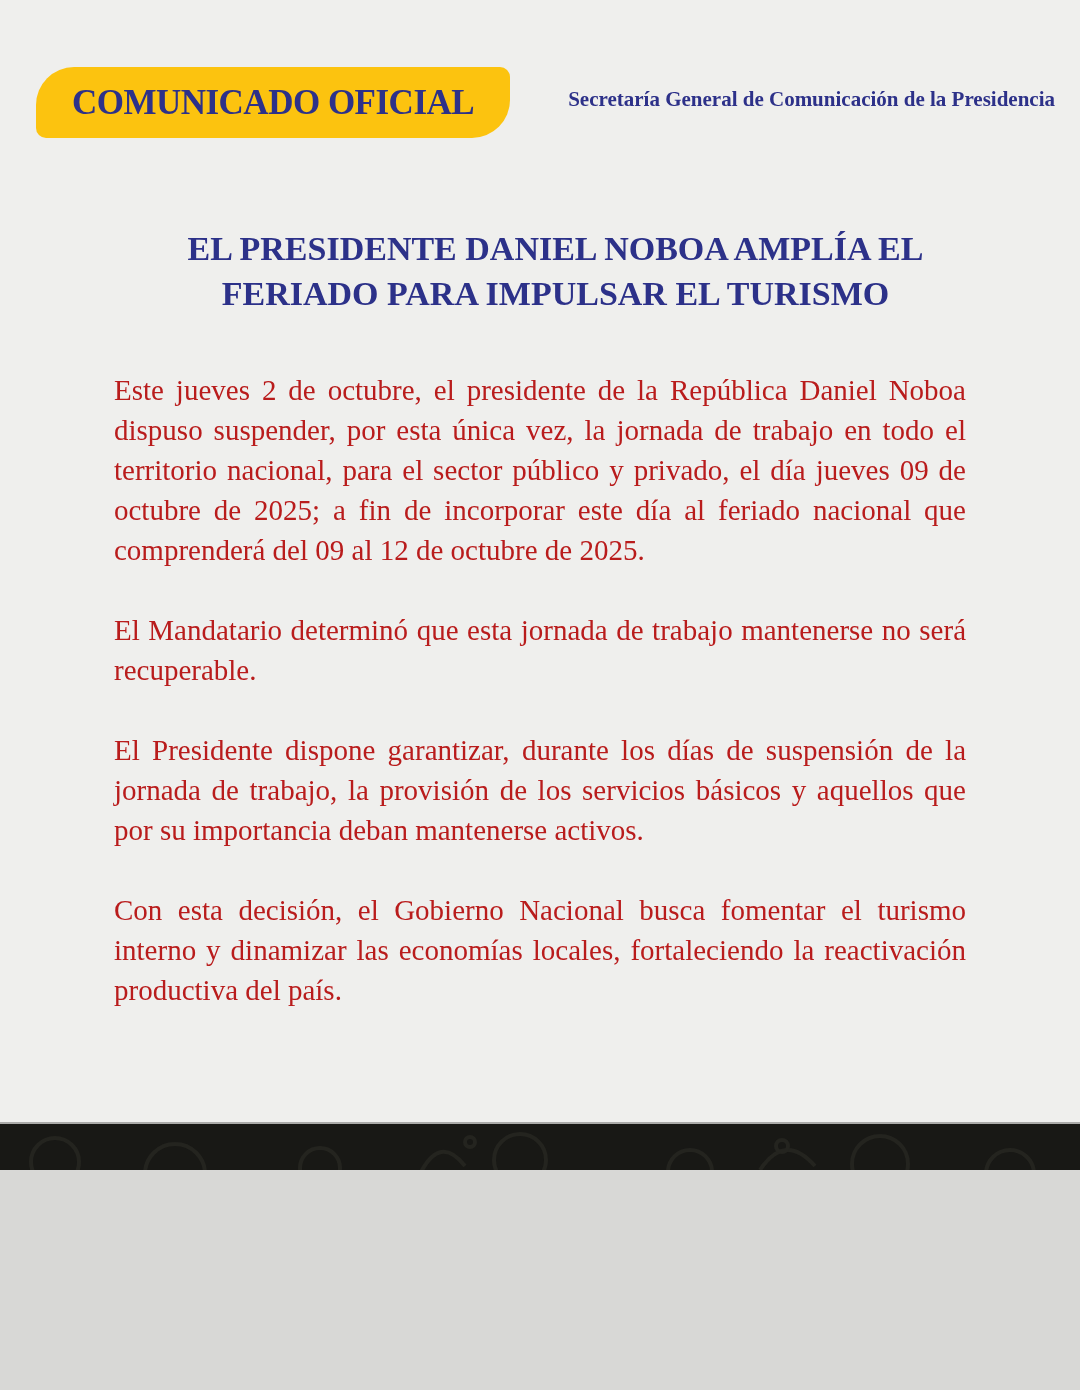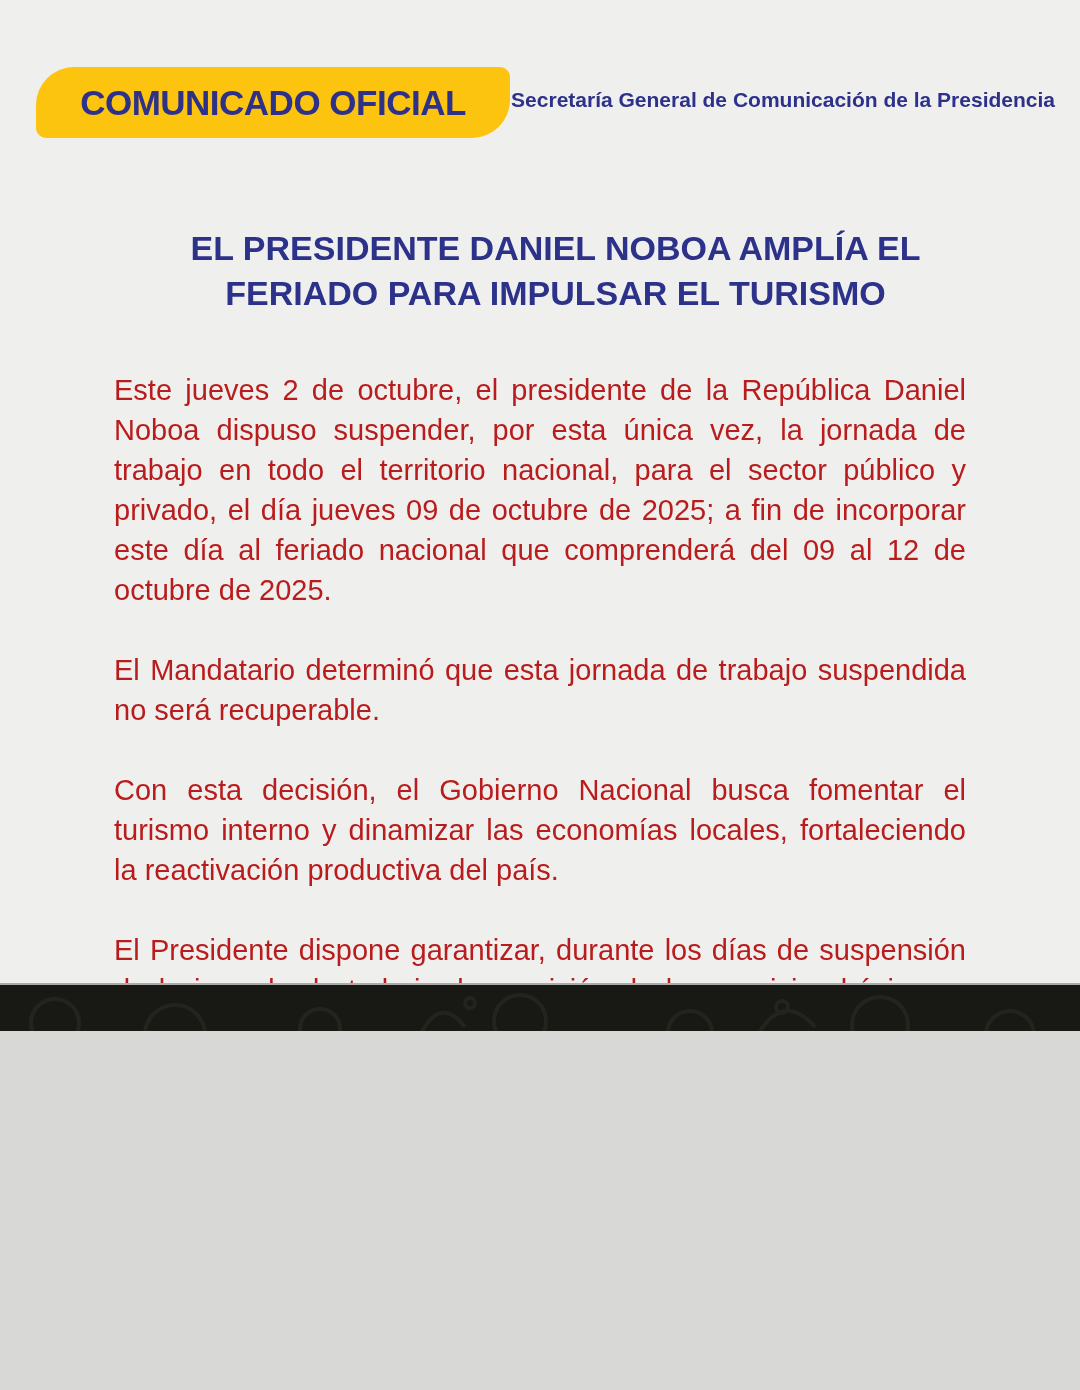--- a/index.html
+++ b/index.html
@@ -1,24 +1,24 @@
 <!DOCTYPE html>
 <html><head>
 <meta charset="utf-8">
 <style>
   html, body { margin: 0; padding: 0; background: #d8d8d6; }
   * { box-sizing: border-box; }
 
   .page {
     position: relative;
     width: 1080px;
-    height: 1031px;
+    height: 1170px;
     margin: 0 auto;
     background: #efefed;
-    font-family: Liberation Sans, sans-serif;
+    font-family: Liberation Serif, serif;
     overflow: hidden;
   }
 
   
   .banner {
     position: absolute;
     left: 36px;
     top: 67px;
     width: 474px;
     height: 71px;
@@ -166,23 +166,23 @@
   <div class="header-meta">
     <div>Secretaría General de Comunicación de la Presidencia</div>
   </div>
 
   <div class="title-wrap">
     <h1 class="page-title">EL PRESIDENTE DANIEL NOBOA AMPLÍA EL FERIADO PARA IMPULSAR EL TURISMO</h1>
   </div>
 
   <div class="body-text">
     <p>Este jueves 2 de octubre, el presidente de la República Daniel Noboa dispuso suspender, por esta única vez, la jornada de trabajo en todo el territorio nacional, para el sector público y privado, el día jueves 09 de octubre de 2025; a fin de incorporar este día al feriado nacional que comprenderá del 09 al 12 de octubre de 2025.</p>
-    <p>El Mandatario determinó que esta jornada de trabajo suspendida no será recuperable.</p>
+    <p>El Mandatario determinó que esta jornada de trabajo mantenerse no será recuperable.</p>
+    <p>El Presidente dispone garantizar, durante los días de suspensión de la jornada de trabajo, la provisión de los servicios básicos y aquellos que por su importancia deban mantenerse activos.</p>
     <p>Con esta decisión, el Gobierno Nacional busca fomentar el turismo interno y dinamizar las economías locales, fortaleciendo la reactivación productiva del país.</p>
-    <p>El Presidente dispone garantizar, durante los días de suspensión de la jornada de trabajo, la provisión de los servicios básicos y aquellos que por su importancia deban mantenerse activos.</p>
   </div>
 
   <div class="brand-logo">
     <div class="logo-inner">
       <div class="logo-ecuador-block">
         <span class="logo-tagline">EL NUEVO</span>
         <span class="logo-word-ecuador">ECUADOR</span>
       </div>
       <div class="flag-stripes">
         <div class="stripe" style="background:#ffc20e;"></div>

